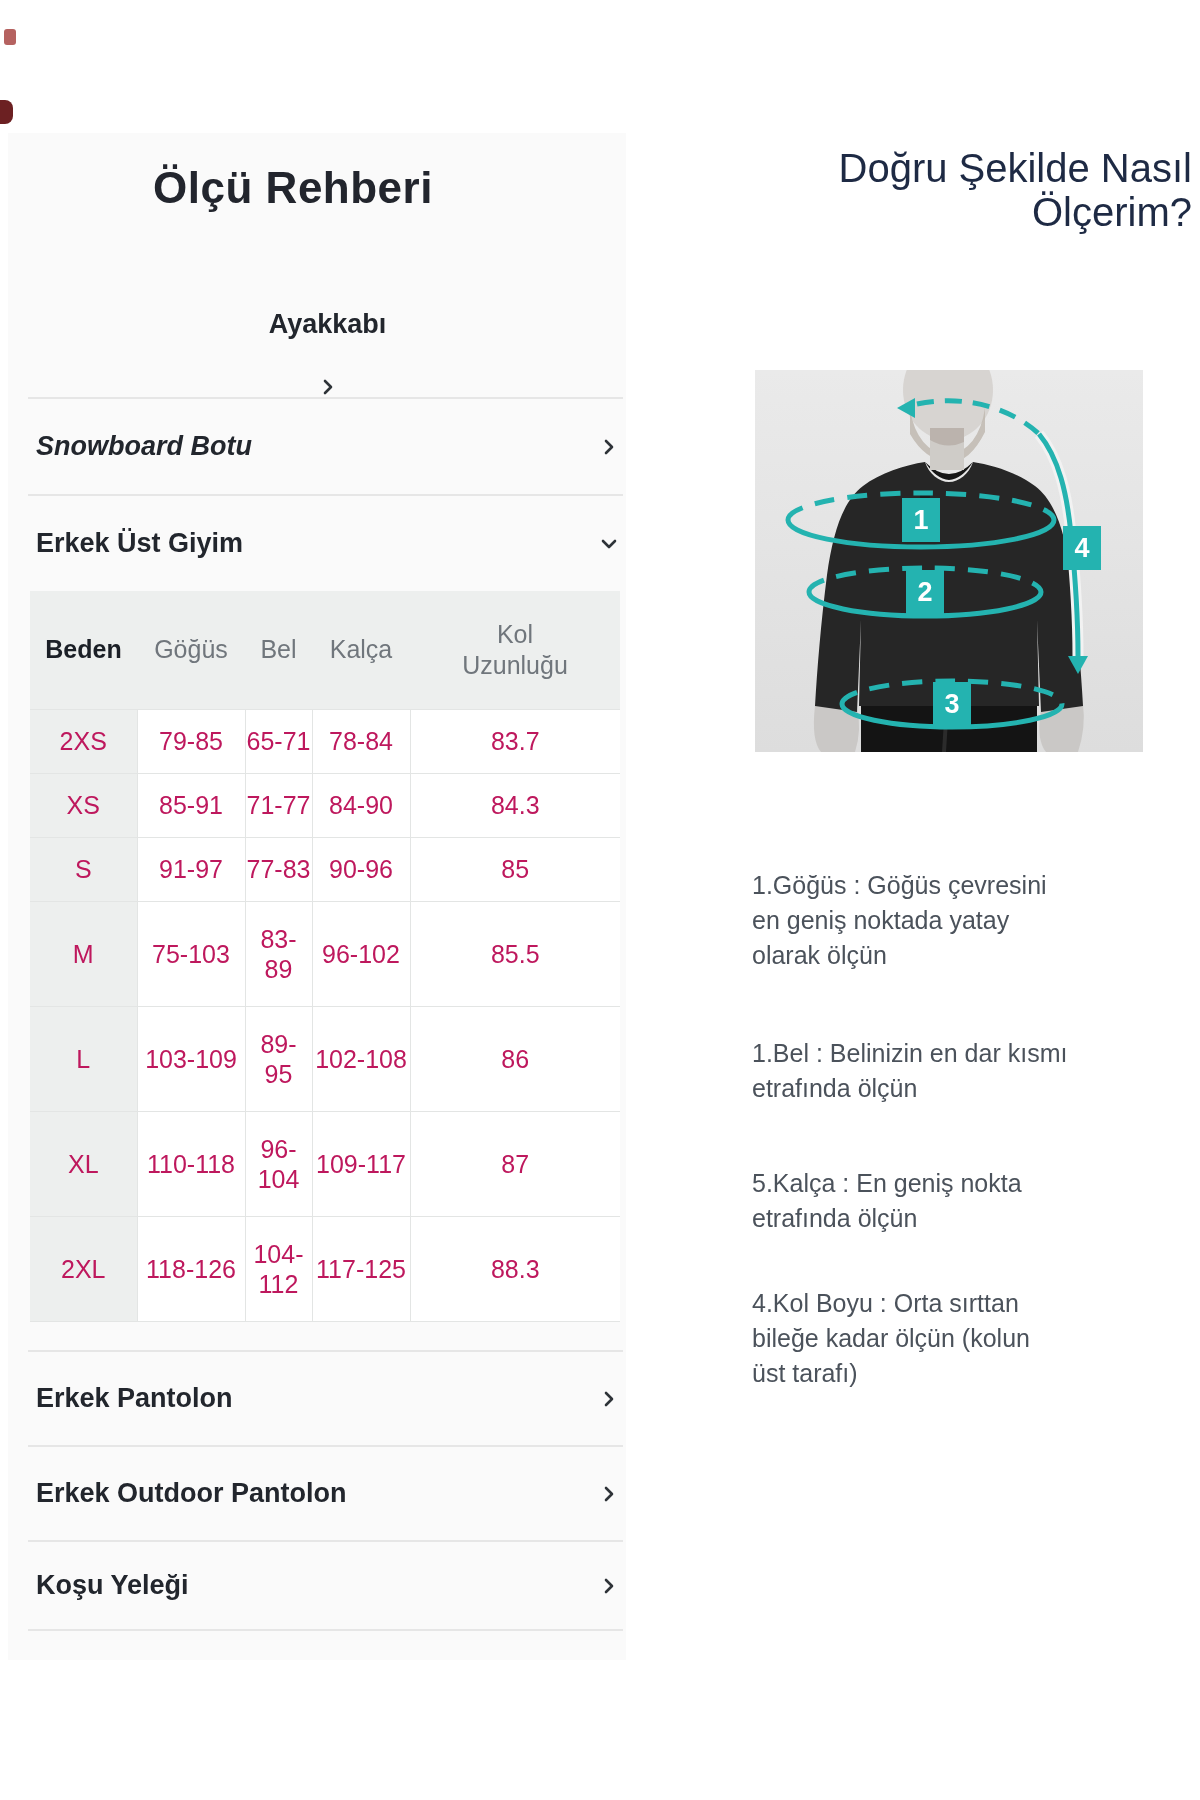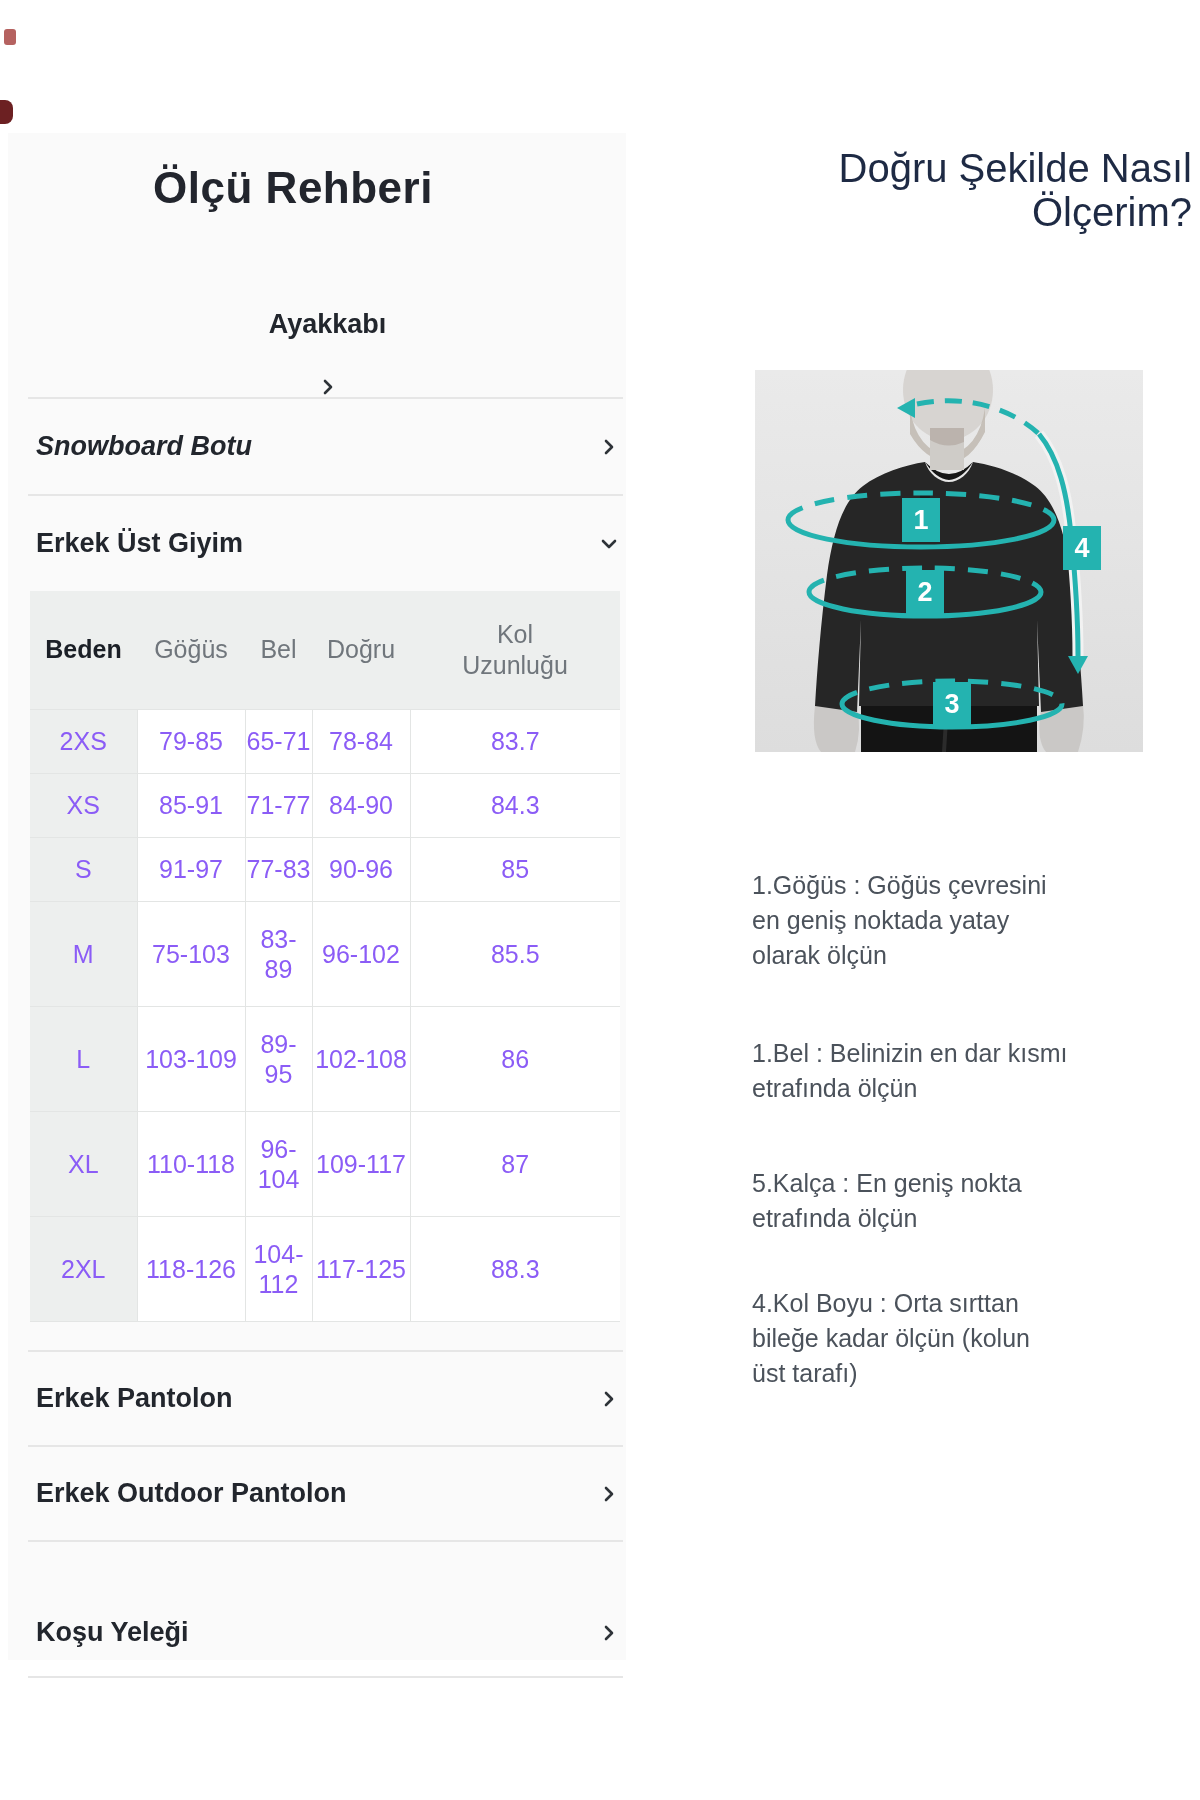--- a/index.html
+++ b/index.html
@@ -34,21 +34,21 @@
   }
   .acc-row.bb { border-bottom:2px solid #e6e6e6; }
   .acc-row.bt { border-top:2px solid #e6e6e6; }
   .chev { width:20px; height:20px; flex:0 0 auto; }
 
   .row-1 { top:176px; height:90px;flex-direction:column; }
   .row-2 { top:266px; height:97px;font-style:italic; }
   .row-3 { top:363px; height:95px; }
   .row-4 { top:1217px; height:97px; }
   .row-5 { top:1314px; height:95px; }
-  .row-6 { top:1409px; height:89px;margin-top:47px; }
+  .row-6 { top:1409px; height:89px; }
 
   
   .table-wrap { position:absolute; left:22px; top:458px; }
   table.size-table {
     border-collapse:collapse; table-layout:fixed;
     width:590px;
   }
   .size-table col.c1 { width:107px; }
   .size-table col.c2 { width:108px; }
   .size-table col.c3 { width:67px; }
@@ -60,21 +60,21 @@
     text-align:center; vertical-align:middle;
     white-space:pre-line; line-height:31px;
     border:none; border-bottom:1px solid #e3e5e4;
   }
   .size-table thead th:first-child {
     font-weight:700; color:#1b1f26;
   }
   .size-table tbody td {
     border:1px solid #e3e5e4; background:#ffffff;
     text-align:center; vertical-align:middle;
-    font-size:25px; color:#8b5cf6; line-height:30px;
+    font-size:25px; color:#be185d; line-height:30px;
   }
   .size-table tbody td:first-child {
     background:#edefee; border-left:none;
   }
   .size-table tbody td:last-child { border-right:none; }
   .size-table tbody tr.small td { height:64px; }
   .size-table tbody tr.tall td { height:105px; }
   .size-table tbody td.bel { white-space:pre-line; }
 
   
@@ -145,21 +145,21 @@
           <col class="c2">
           <col class="c3">
           <col class="c4">
           <col class="c5">
         </colgroup>
       <thead>
           <tr>
             <th>Beden</th>
             <th>Göğüs</th>
             <th>Bel</th>
-            <th>Doğru</th>
+            <th>Kalça</th>
             <th>Kol
 Uzunluğu</th>
           </tr>
         </thead>
       <tbody>
           <tr class="small">
             <td>2XS</td>
             <td>79-85</td>
             <td class="bel">65-71</td>
             <td>78-84</td>

